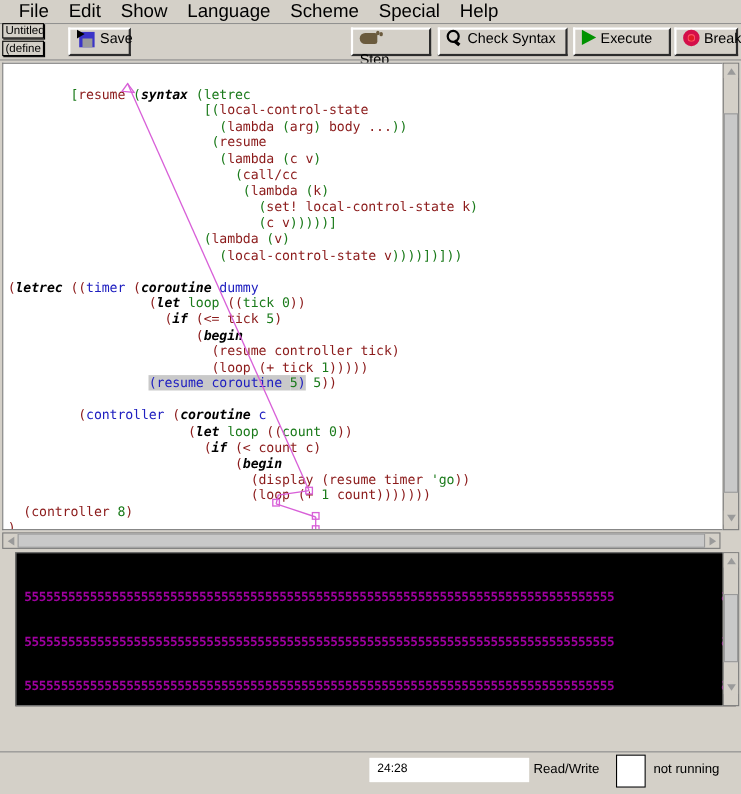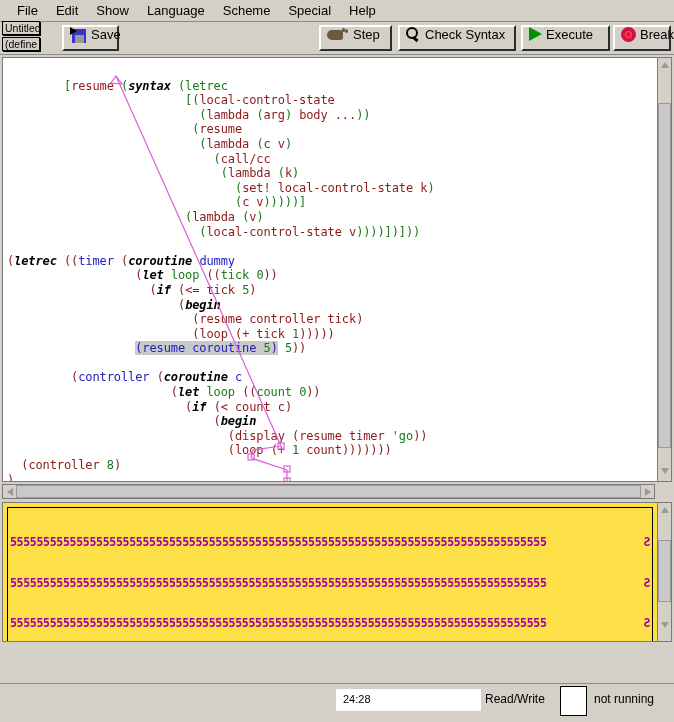--- a/index.html
+++ b/index.html
@@ -16,21 +16,21 @@
   #menubar{
     height:22px;
     background:#d4d0c8;
     display:flex;
     align-items:center;
     padding-left:8px;
     box-sizing:border-box;
     border-bottom:1px solid #8a8a8a;
   }
   .menu-item{
-    font-size:13px;
+    font-size:17px;
     padding:1px 9px 2px 9px;
     color:#000;
     white-space:nowrap;
     cursor:default;
   }
   
   #toolbar{
     height:33px;
     background:#d4d0c8;
     position:relative;
@@ -64,21 +64,21 @@
     border-right-color:#808080;border-bottom-color:#808080;
     display:flex;
     padding:0 6px;
     box-sizing:border-box;
     font-size:13px;
     cursor:default;
     gap:4px;
   }
   .btn .lbl{white-space:nowrap;}
   #btn-save{left:62px;width:57px;}
-  #btn-step{left:319px;width:73px;}
+  #btn-step{left:319px;width:73px;flex-direction:column;}
   #btn-check{left:398px;width:118px;}
   #btn-exec{left:521px;width:89px;}
   #btn-break{left:613px;width:58px;}
 
   
   .ico{display:inline-block;flex:0 0 auto;}
   .ico-save{width:17px;height:17px;position:relative;}
   .ico-save .body{position:absolute;left:2px;top:2px;width:14px;height:14px;background:#3a34c8;}
   .ico-save .lbl2{position:absolute;left:5px;top:8px;width:9px;height:8px;background:#9a9a9a;}
   .ico-save .arrow{position:absolute;left:0px;top:0px;width:0;height:0;
@@ -151,22 +151,22 @@
   .hsb{
     position:absolute;height:15px;background:#d4d0c8;
     border:1px solid #7a7a7a;box-sizing:border-box;
     display:flex;align-items:center;
   }
   .hsb-arrow{width:13px;height:13px;display:flex;align-items:center;justify-content:center;}
   .hsb-thumb{flex:1;height:13px;background:#c9c9c9;border:1px solid #9a9a9a;box-sizing:border-box;}
 
   
   #inter{
-    position:absolute;left:2px;top:502px;width:655px;height:140px;
-    background:#fde047;
+    position:absolute;left:14px;top:502px;width:655px;height:140px;
+    background:#000000;
     border:1px solid #7a7a7a;
     border-right:none;
     box-sizing:border-box;
     overflow:hidden;
     font-family:"DejaVu Sans Mono","Liberation Mono",monospace;
     font-size:12px;
   }
   #outbox{
     margin:4px 4px 0 4px;
     border:1px solid #000;

